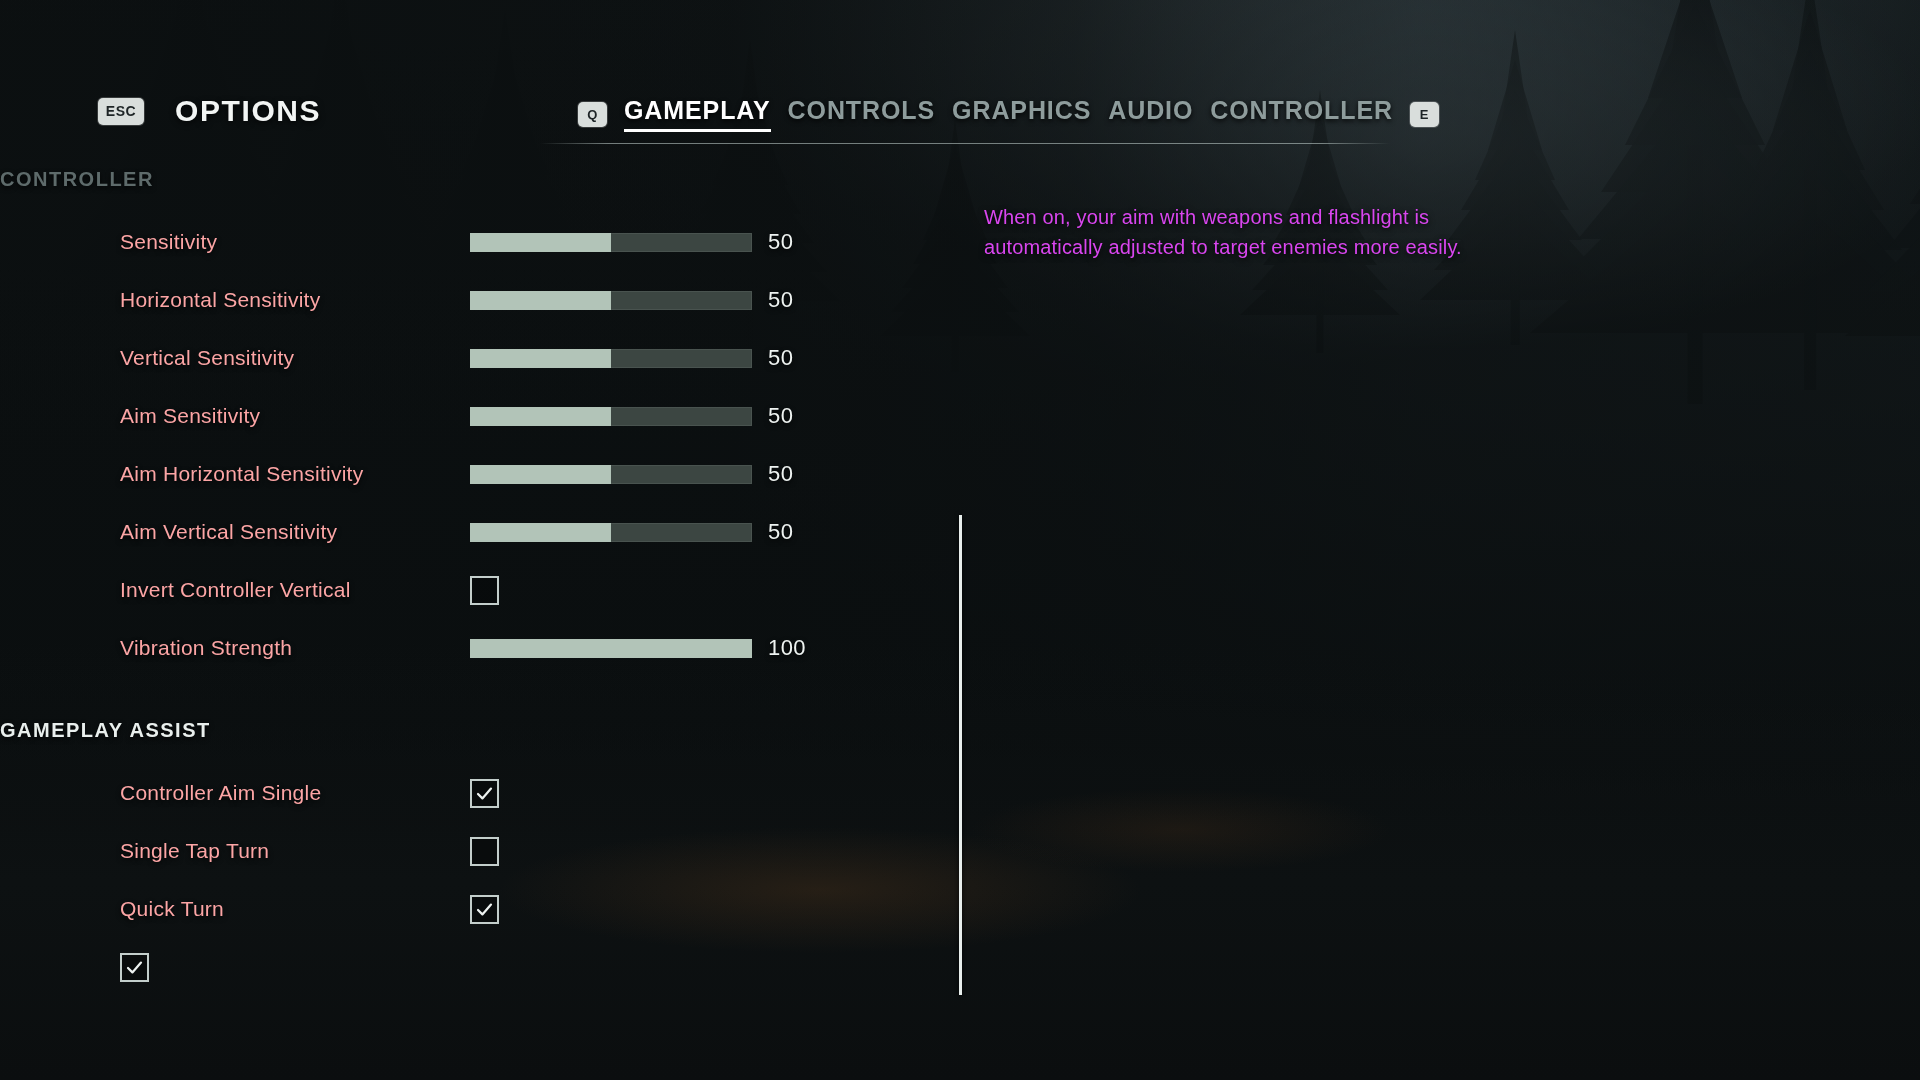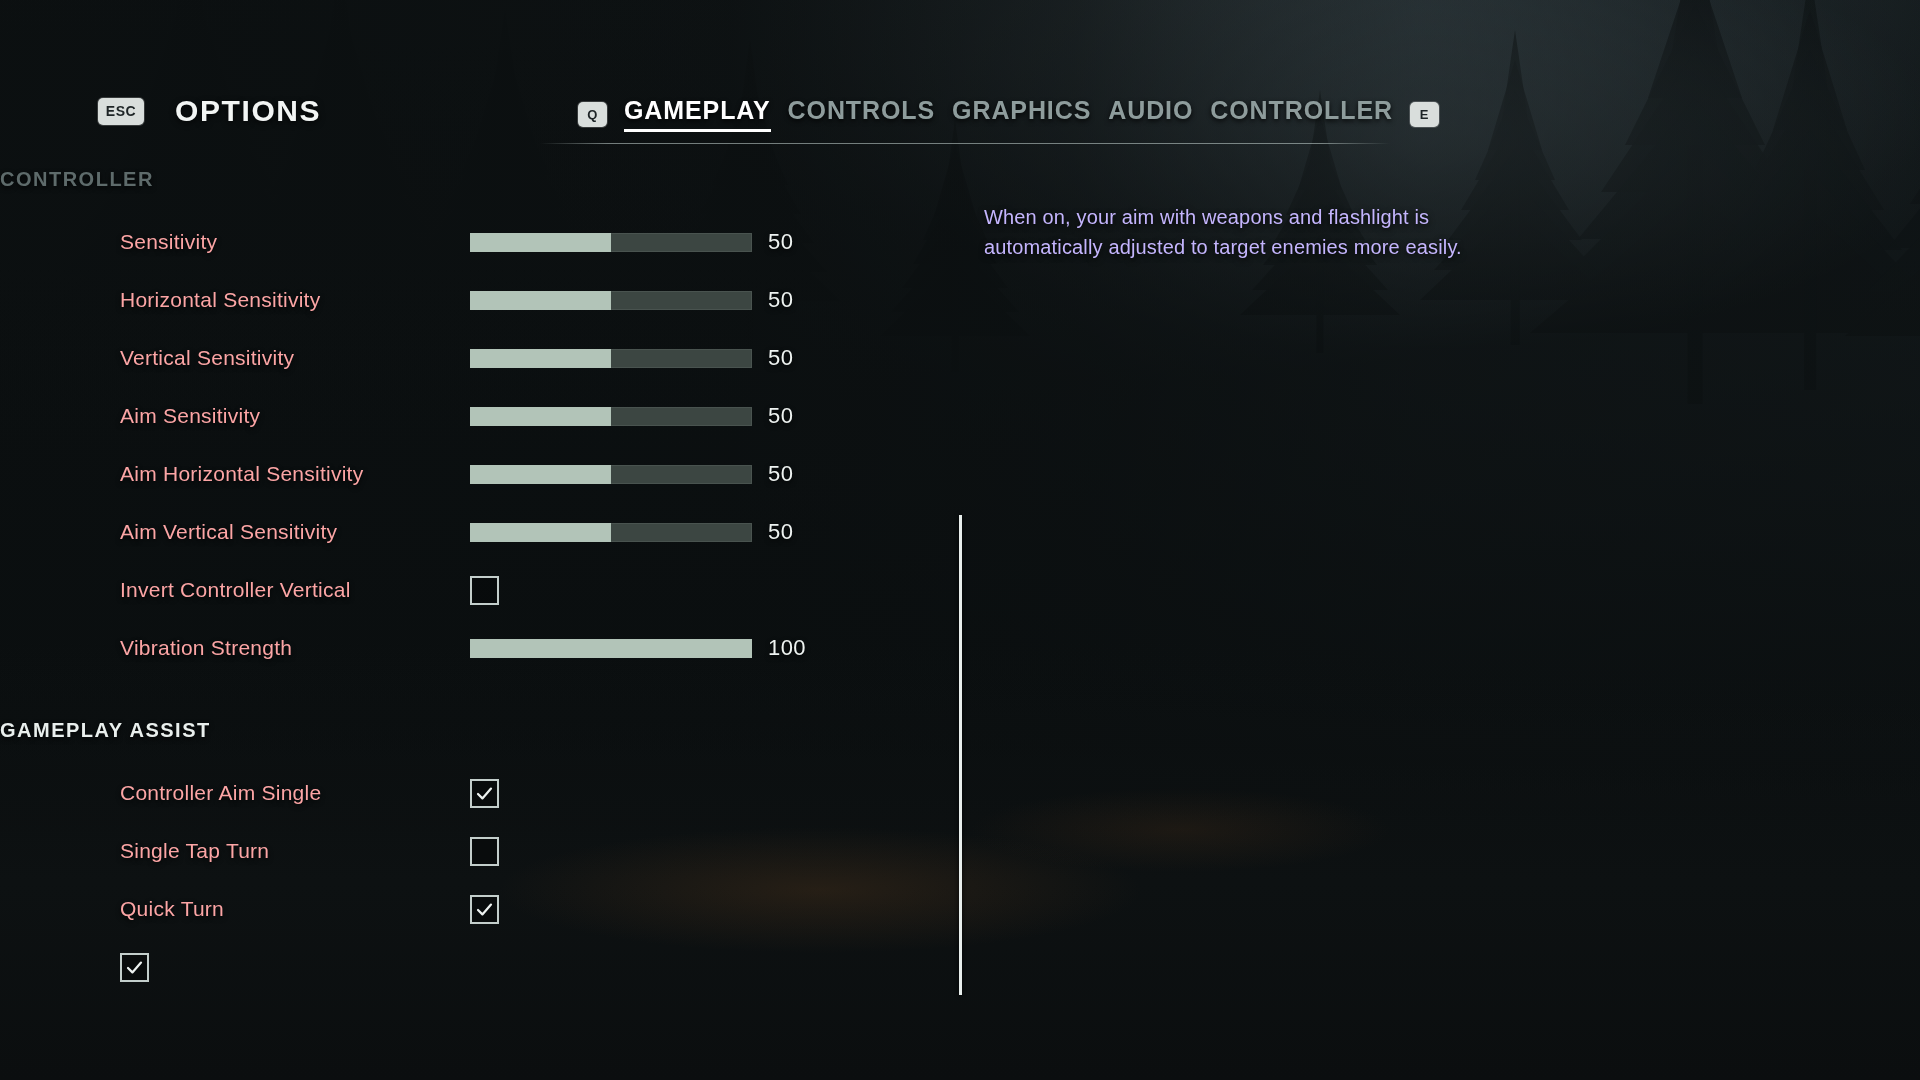--- a/index.html
+++ b/index.html
@@ -111,21 +111,21 @@
   .checkbox {
     width:29px; height:29px; flex:none;
     border:2px solid #c3cecb; background:rgba(0,0,0,.25);
     display:flex; align-items:center; justify-content:center;
   }
   .checkbox svg { display:block; }
 
   
   #description {
     position:absolute; left:984px; top:203px; width:560px;
-    color:#c4b5fd; font-size:20px; line-height:1.48; letter-spacing:.15px;
+    color:#d946ef; font-size:20px; line-height:1.48; letter-spacing:.15px;
     text-shadow:0 2px 6px rgba(0,0,0,.9);
   }
 
   
   #scroll-track {
     position:absolute; left:959px; top:515px; width:3px; height:480px;
     background:#e8eeec; box-shadow:0 0 4px rgba(0,0,0,.8);
   }
 </style>
 </head>

